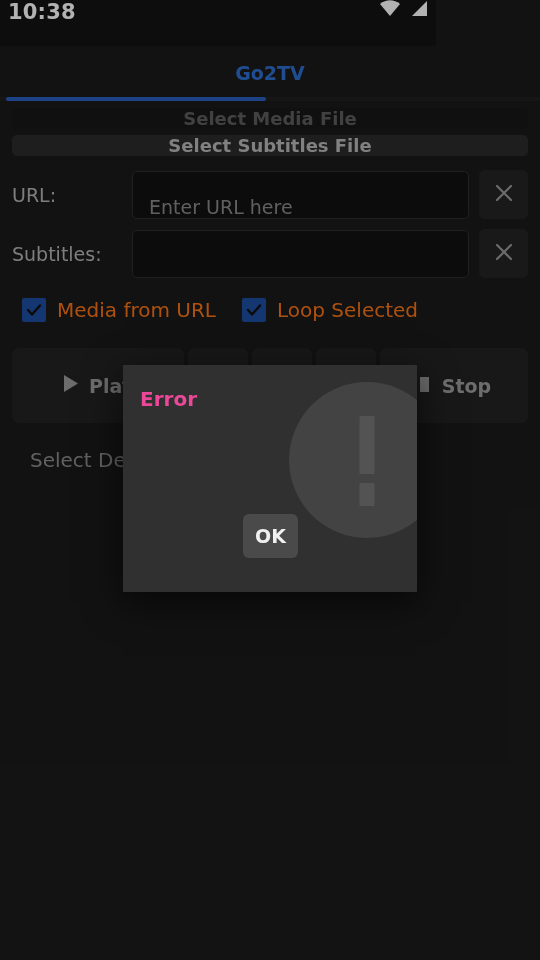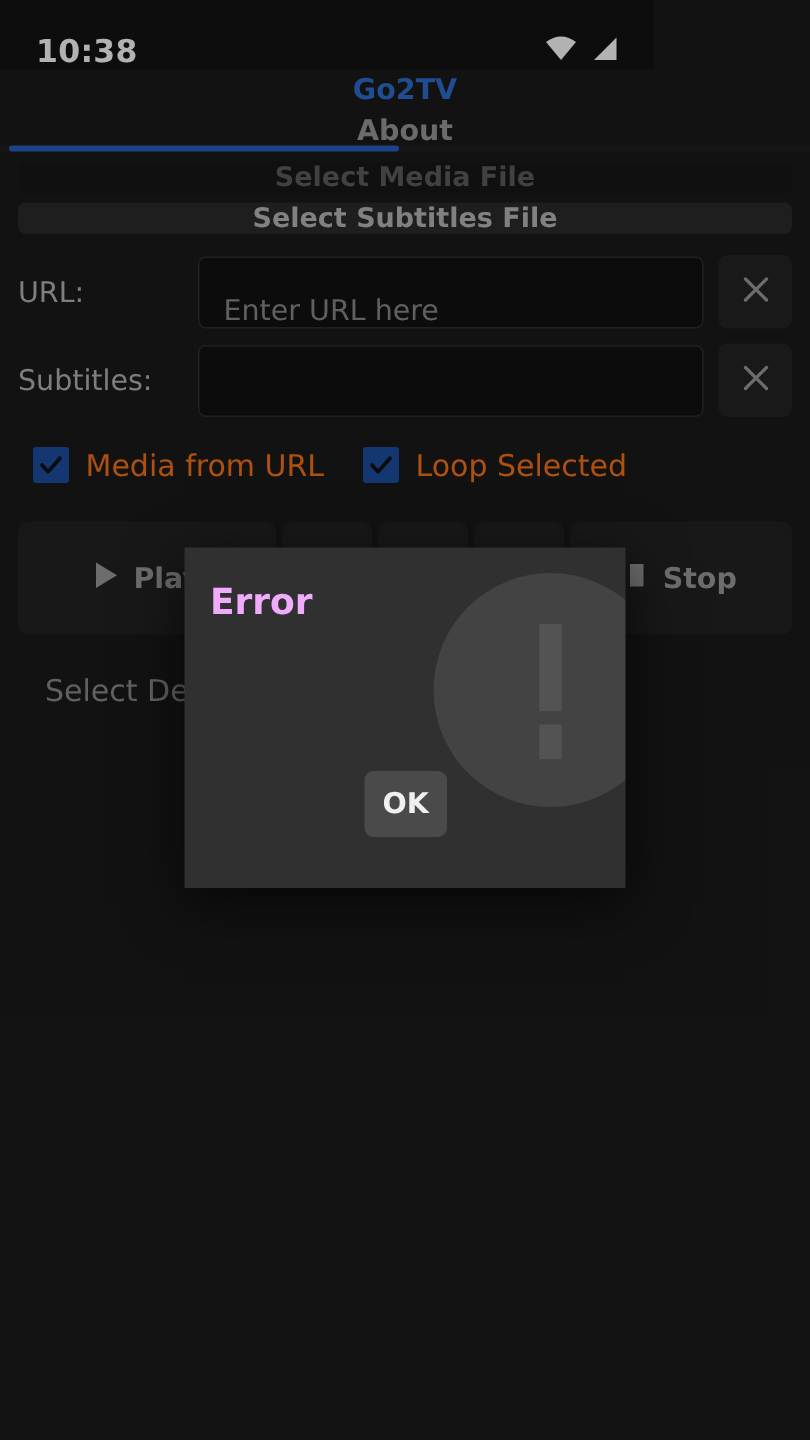--- a/index.html
+++ b/index.html
@@ -19,23 +19,23 @@
     background: #1b1b1b;
   }
 
   
   .statusbar {
     position: absolute;
     top: 0; left: 0;
     width: 436px; height: 46px;
     background: #141414;
     display: flex;
-    align-items: flex-end;
+    align-items: flex-start;
     justify-content: space-between;
-    padding: 0 24px;
+    padding: 0 8px;
   }
   .status-time {
     color: #ffffff;
     font-size: 21px;
     font-weight: 700;
     letter-spacing: 0.2px;
   }
   .status-icons {
     display: flex;
     align-items: center;
@@ -235,22 +235,22 @@
     top: 365px;
     width: 294px;
     height: 227px;
     background: #303030;
     box-shadow: 0 10px 36px rgba(0,0,0,0.65);
     overflow: hidden;
   }
   .dialog-title {
     position: absolute;
     left: 17px; top: 22px;
-    color: #f0abfc;
-    font-size: 24px;
+    color: #ec4899;
+    font-size: 20px;
     font-weight: 700;
   }
   .dialog-icon {
     position: absolute;
     left: 166px;
     top: 17px;
     width: 156px;
     height: 156px;
     border-radius: 50%;
     background: rgba(255,255,255,0.095);
@@ -313,23 +313,20 @@
           <path d="M18 1 L18 16 L3 16 Z" fill="#ffffff"></path>
         </svg>
       </span>
     </div>
   </div>
 
   <div class="tabbar">
     <div class="tab active">
       <span>Go2TV</span>
     </div>
-    <div class="tab">
-      <span>About</span>
-    </div>
   </div>
   <div class="tab-underline-track"></div>
   <div class="tab-underline"></div>
 
   <div class="filebuttons">
     <div class="filebtn disabled">
       <span>Select Media File</span>
     </div>
     <div class="filebtn enabled">
       <span>Select Subtitles File</span>

